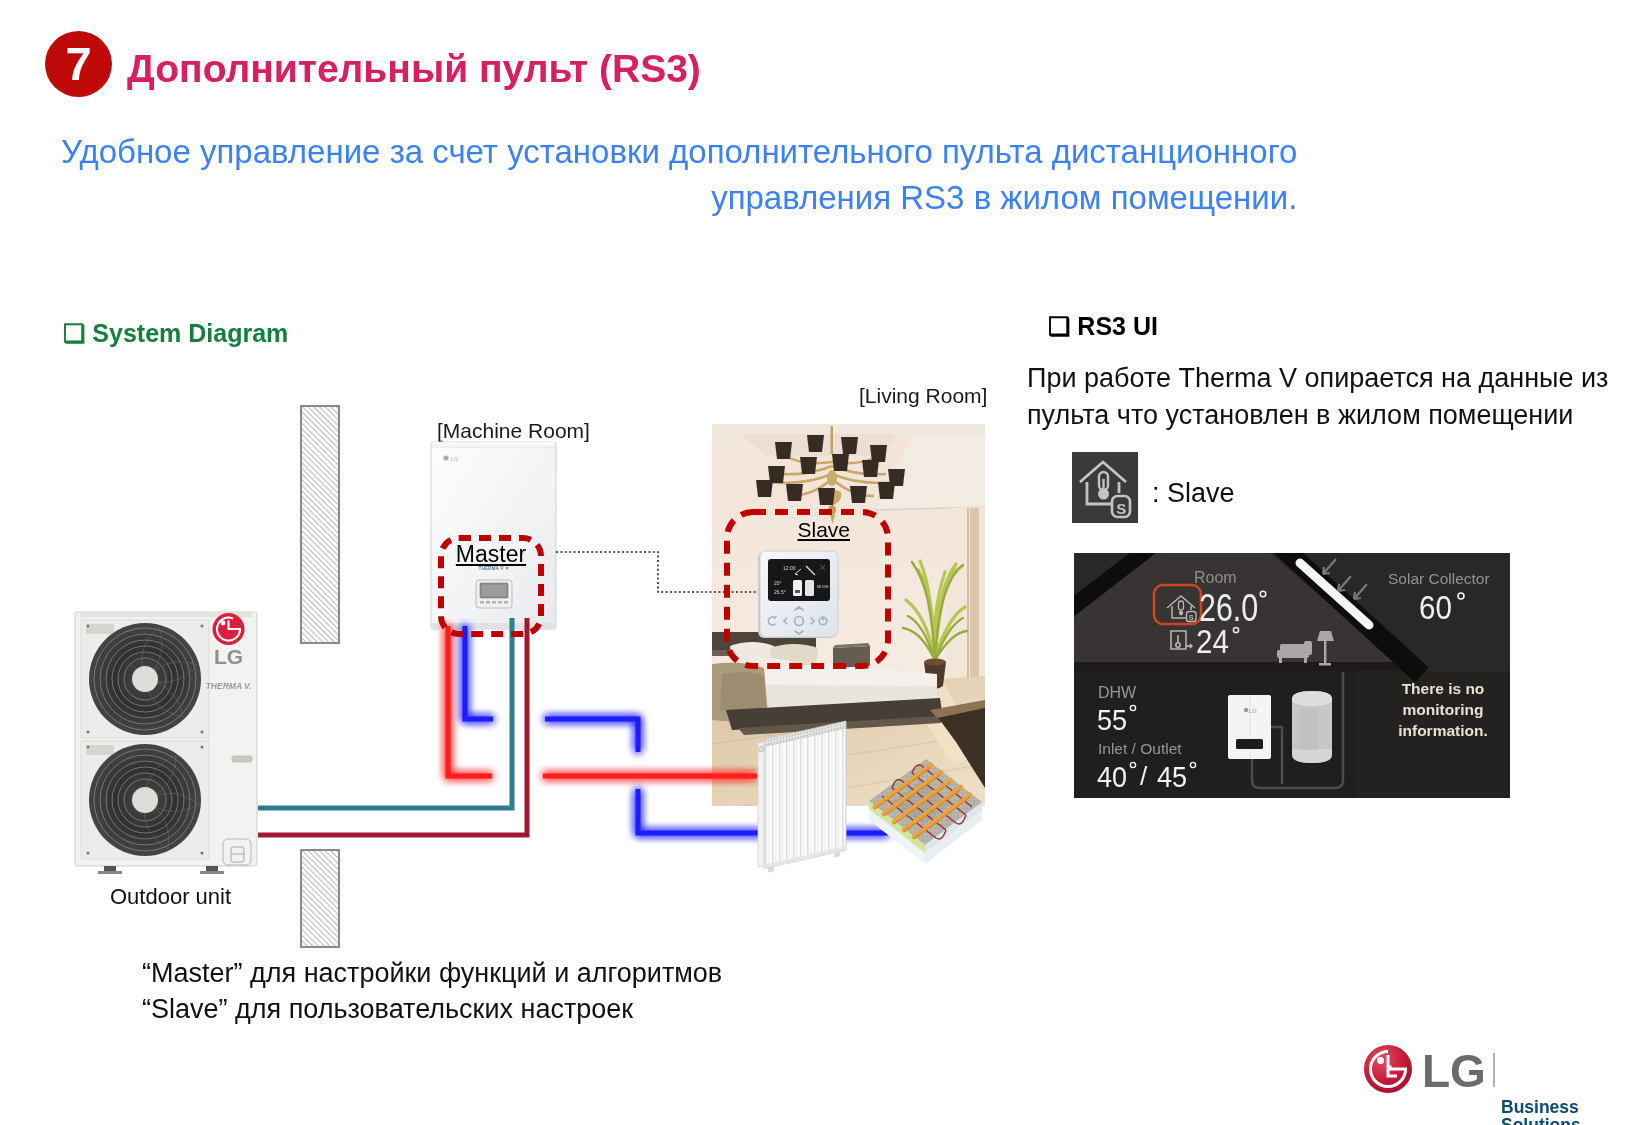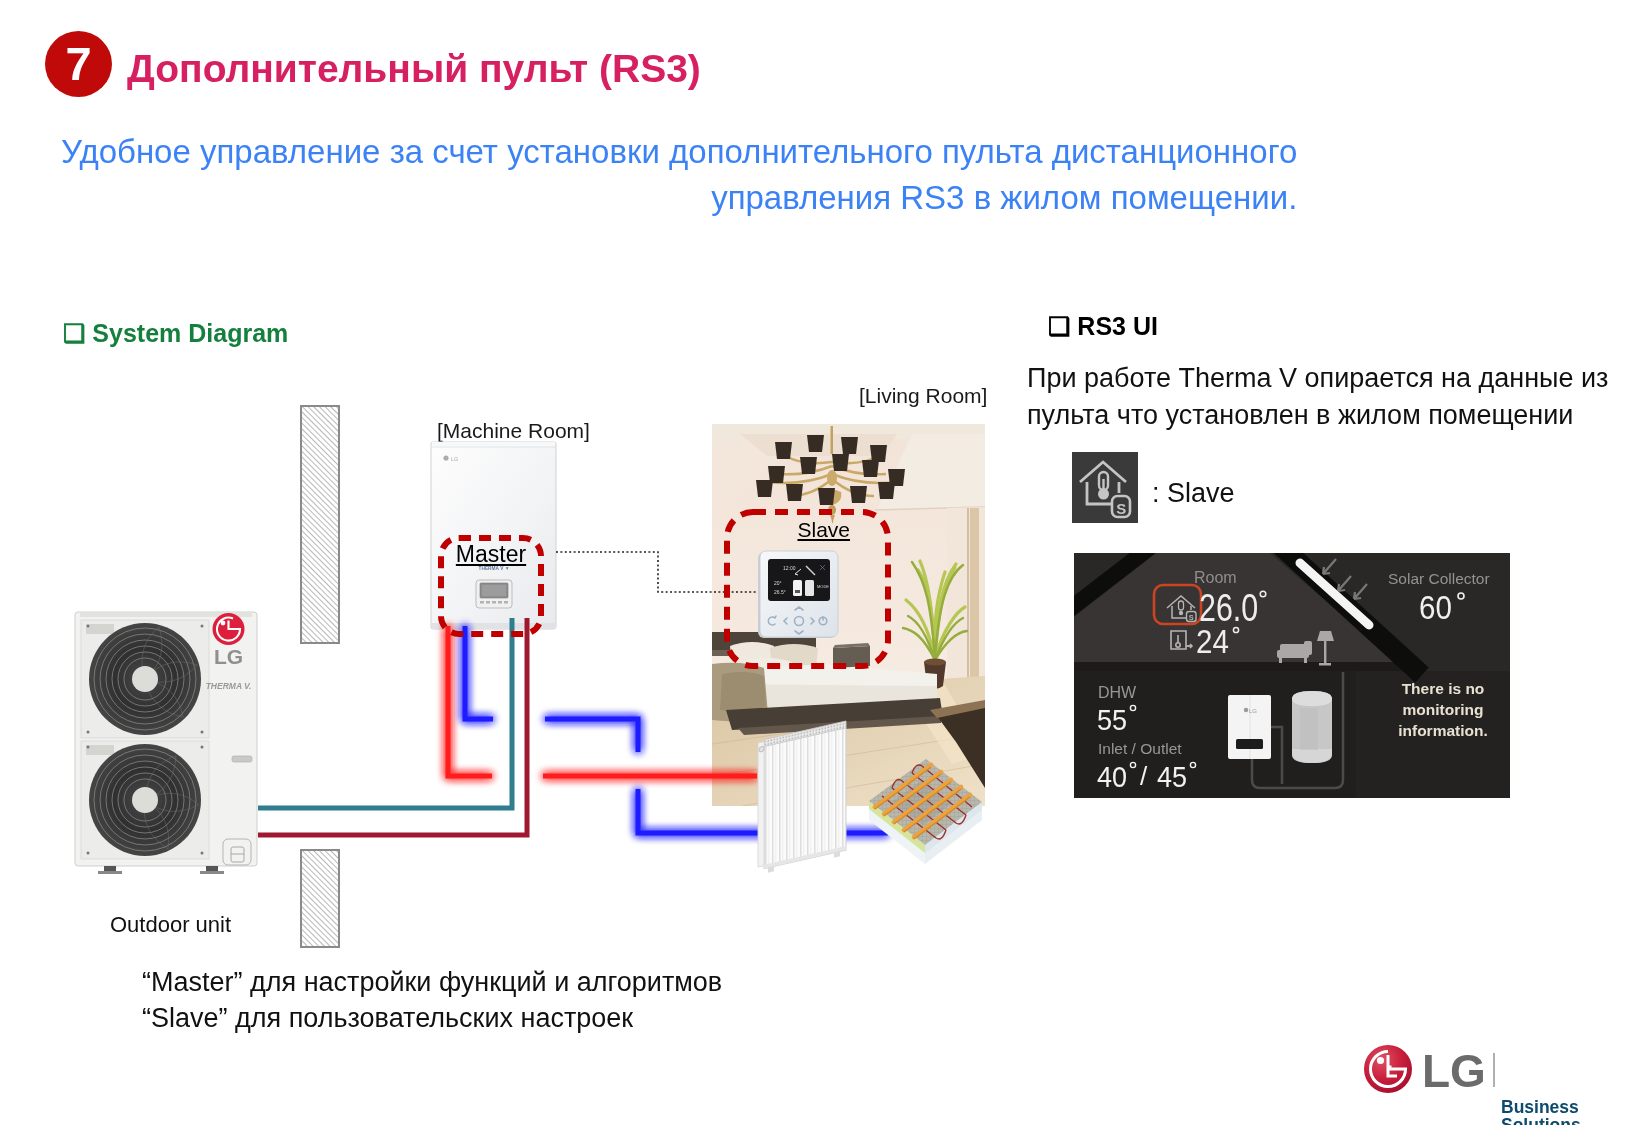--- a/index.html
+++ b/index.html
@@ -105,21 +105,21 @@
   <rect x="149" y="231" width="28" height="26" rx="5" fill="none" stroke="#b5b5b1" stroke-width="1"></rect>
   <rect x="157" y="239" width="13" height="15" rx="2" fill="none" stroke="#a8a8a4" stroke-width="1"></rect>
   <line x1="157" y1="246" x2="170" y2="246" stroke="#a8a8a4" stroke-width="1"></line>
 
   <rect x="30" y="258" width="12" height="6" fill="#555"></rect>
   <rect x="132" y="258" width="12" height="6" fill="#555"></rect>
   <rect x="24" y="263" width="24" height="3" fill="#888"></rect>
   <rect x="126" y="263" width="24" height="3" fill="#888"></rect>
 </svg>
 
-<div class="abs" style="left:110px;top:912px;font-size:22px;color:#111;">Outdoor unit</div>
+<div class="abs" style="left:110px;top:884px;font-size:22px;color:#111;">Outdoor unit</div>
 
 <svg class="abs" style="left:430px;top:440px;" width="128" height="192" viewBox="0 0 128 192">
   <defs>
     <linearGradient id="huG" x1="0" y1="0" x2="1" y2="1">
       <stop offset="0%" stop-color="#fdfdfd"></stop>
       <stop offset="60%" stop-color="#f2f3f5"></stop>
       <stop offset="100%" stop-color="#e7e9ec"></stop>
     </linearGradient>
   </defs>
 
@@ -532,21 +532,21 @@
     <path d="M218,146 Q218,138 238,138 Q258,138 258,146 Q258,153 238,153 Q218,153 218,146 Z" fill="#dddddd"></path>
     <path d="M218,196 L258,196 L258,200 Q258,210 238,210 Q218,210 218,200 Z" fill="#d6d6d6"></path>
     <rect x="226" y="155" width="18" height="42" fill="#bdbdbd" opacity="0.6"></rect>
 
     <text x="369" y="141" font-size="15.5" font-weight="bold" fill="#e7e1d1" text-anchor="middle" font-family="Liberation Sans">There is no</text>
     <text x="369" y="162" font-size="15.5" font-weight="bold" fill="#e7e1d1" text-anchor="middle" font-family="Liberation Sans">monitoring</text>
     <text x="369" y="183" font-size="15.5" font-weight="bold" fill="#e7e1d1" text-anchor="middle" font-family="Liberation Sans">information.</text>
   </g>
 </svg>
 
-<div class="abs" style="left:142px;top:955px;font-size:27px;color:#111;line-height:36px;margin-top:9px;">“Master” для настройки функций и алгоритмов<br>“Slave” для пользовательских настроек</div>
+<div class="abs" style="left:142px;top:955px;font-size:27px;color:#111;line-height:36px;">“Master” для настройки функций и алгоритмов<br>“Slave” для пользовательских настроек</div>
 
 <svg class="abs" style="left:1363px;top:1044px;" width="50" height="50" viewBox="0 0 50 50">
   <defs>
     <radialGradient id="lgRed" cx="38%" cy="30%" r="75%">
       <stop offset="0%" stop-color="#e05064"></stop>
       <stop offset="55%" stop-color="#c81e3c"></stop>
       <stop offset="100%" stop-color="#a50f2d"></stop>
     </radialGradient>
   </defs>
   <circle cx="25" cy="25" r="24" fill="url(#lgRed)"></circle>

